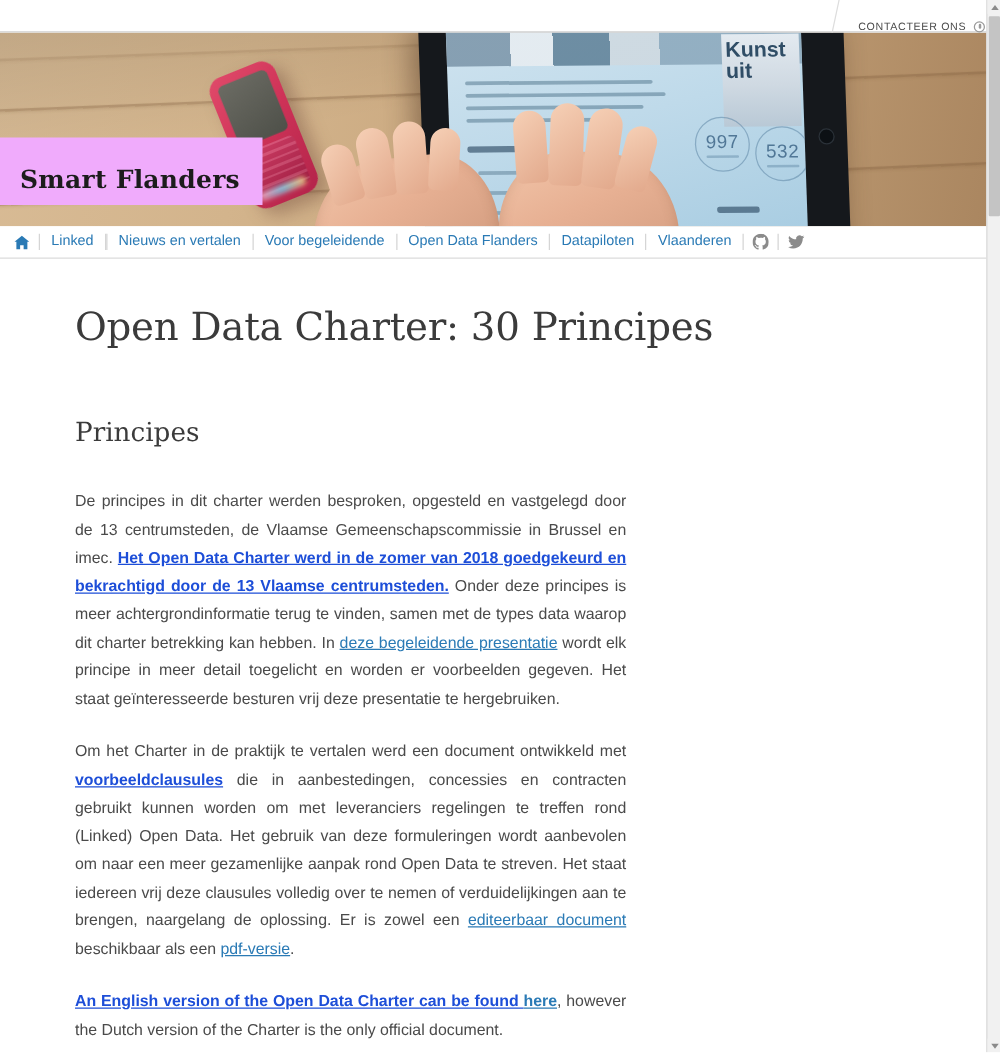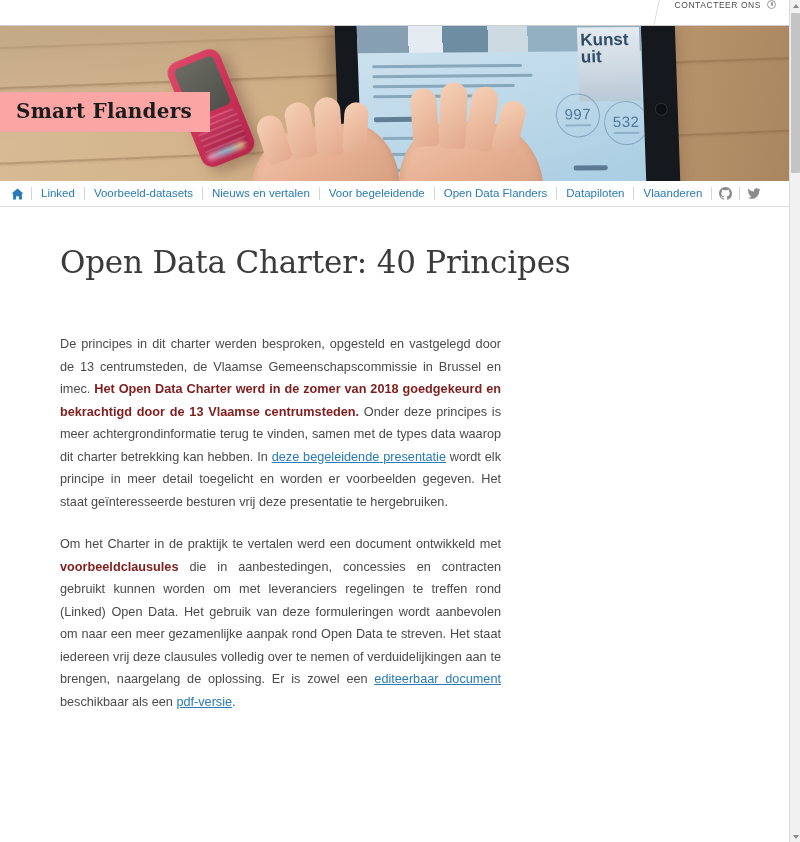--- a/index.html
+++ b/index.html
@@ -50,23 +50,23 @@
   .gov-title {
     font-size: 12.5px;
     color: #333;
     letter-spacing: .1px;
     margin-left: 11px;
     white-space: nowrap;
   }
   .govbar-spacer { flex: 1 1 auto; }
   .govbar-right {
     display: flex;
-    align-items: flex-start;
+    align-items: flex-end;
     height: 26px;
-    padding-right: 24px;
+    padding-right: 12px;
     position: relative;
   }
   .gov-sep-r {
     width: 1px; height: 26px;
     background: #ddd;
     margin-right: 18px;
     transform: skewX(-12deg);
   }
   .contact-label {
     font-size: 8.5px;
@@ -247,23 +247,23 @@
     transform: rotate(4deg);
   }
   .finger {
     position: absolute;
     background: linear-gradient(140deg,#f6d0b6,#e2a98c);
     border-radius: 22px 22px 8px 8px;
   }
 
   .hero-label {
     position: absolute;
-    left: 0; top: 66px;
-    background: #fca5a5;
-    padding: 7px 18px 9px 16px;
+    left: 0; top: 84px;
+    background: #f0abfc;
+    padding: 21px 18px 9px 16px;
     z-index: 3;
   }
   .hero-label span {
     font-family: "DejaVu Serif", serif;
     font-size: 20px;
     font-weight: bold;
     color: #1c1c1c;
     letter-spacing: .2px;
     white-space: nowrap;
   }
@@ -317,21 +317,21 @@
     margin: 0 0 31px 0;
   }
   p.body {
     font-size: 12.7px;
     line-height: 22.5px;
     color: #4a4a4a;
     text-align: justify;
     margin: 0 0 20px 0;
     max-width: 441px;
   }
-  p.body b, p.body strong { color: #7f1d1d; font-weight: bold; }
+  p.body b, p.body strong { color: #1d4ed8; font-weight: bold; text-decoration: underline; }
   a.inline-link {
     color: #2a7ab5;
     text-decoration: underline;
     cursor: pointer;
   }
 
   
   .scrollbar {
     position: absolute;
     right: 0; top: 0;
@@ -447,21 +447,20 @@
 
   <div class="navbar">
     <div class="nav-item home">
       <svg class="home-icon" width="13" height="12" viewBox="0 0 13 12">
         <path d="M6.5 0.6 0.6 5.4h1.5v6h3V8.2h2.8v3.2h3v-6h1.5z" fill="#2a7ab5"></path>
       </svg>
     </div>
     <div class="nav-div"></div>
     <div class="nav-item">Linked</div>
     <div class="nav-div"></div>
-    <div class="nav-item">Voorbeeld-datasets</div>
     <div class="nav-div"></div>
     <div class="nav-item">Nieuws en vertalen</div>
     <div class="nav-div"></div>
     <div class="nav-item">Voor begeleidende</div>
     <div class="nav-div"></div>
     <div class="nav-item">Open Data Flanders</div>
     <div class="nav-div"></div>
     <div class="nav-item">Datapiloten</div>
     <div class="nav-div"></div>
     <div class="nav-item">Vlaanderen</div>
@@ -473,30 +472,34 @@
     </div>
     <div class="nav-div"></div>
     <div class="social">
       <svg width="14" height="13" viewBox="0 0 16 16">
         <path d="M16 3.04a6.6 6.6 0 0 1-1.89.52 3.3 3.3 0 0 0 1.45-1.82c-.64.38-1.34.65-2.09.8a3.28 3.28 0 0 0-5.59 2.99A9.32 9.32 0 0 1 1.11 2.1a3.28 3.28 0 0 0 1.02 4.38A3.26 3.26 0 0 1 .64 6.07v.04a3.28 3.28 0 0 0 2.63 3.22c-.27.07-.56.11-.86.11-.21 0-.42-.02-.62-.06a3.29 3.29 0 0 0 3.07 2.28A6.59 6.59 0 0 1 0 13.06a9.29 9.29 0 0 0 5.03 1.48c6.04 0 9.34-5 9.34-9.34l-.01-.43A6.67 6.67 0 0 0 16 3.04z"></path>
       </svg>
     </div>
   </div>
 
   <div class="content">
-    <h1 class="page-title">Open Data Charter: 40 Principes</h1>
+    <h1 class="page-title">Open Data Charter: 30 Principes</h1>
+    <h2 class="section-title">Principes</h2>
 
     <p class="body">
       <span>De principes in dit charter werden besproken, opgesteld en vastgelegd door de 13 centrumsteden, de Vlaamse Gemeenschapscommissie in Brussel en imec. </span><b>Het Open Data Charter werd in de zomer van 2018 goedgekeurd en bekrachtigd door de 13 Vlaamse centrumsteden.</b><span> Onder deze principes is meer achtergrondinformatie terug te vinden, samen met de types data waarop dit charter betrekking kan hebben. In </span><a class="inline-link">deze begeleidende presentatie</a><span> wordt elk principe in meer detail toegelicht en worden er voorbeelden gegeven. Het staat geïnteresseerde besturen vrij deze presentatie te hergebruiken.</span>
     </p>
 
     <p class="body">
       <span>Om het Charter in de praktijk te vertalen werd een document ontwikkeld met </span><b>voorbeeldclausules</b><span> die in aanbestedingen, concessies en contracten gebruikt kunnen worden om met leveranciers regelingen te treffen rond (Linked) Open Data. Het gebruik van deze formuleringen wordt aanbevolen om naar een meer gezamenlijke aanpak rond Open Data te streven. Het staat iedereen vrij deze clausules volledig over te nemen of verduidelijkingen aan te brengen, naargelang de oplossing. Er is zowel een </span><a class="inline-link">editeerbaar document</a><span> beschikbaar als een </span><a class="inline-link">pdf-versie</a><span>.</span>
     </p>
 
+    <p class="body">
+      <b>An English version of the Open Data Charter can be found </b><a class="inline-link" style="font-weight:bold">here</a><span>, however the Dutch version of the Charter is the only official document.</span>
+    </p>
 
   </div>
 
   <div class="scrollbar">
     <div class="sb-arrow up">
         <i></i>
       </div>
     <div class="sb-thumb"></div>
     <div class="sb-arrow down">
         <i></i>

